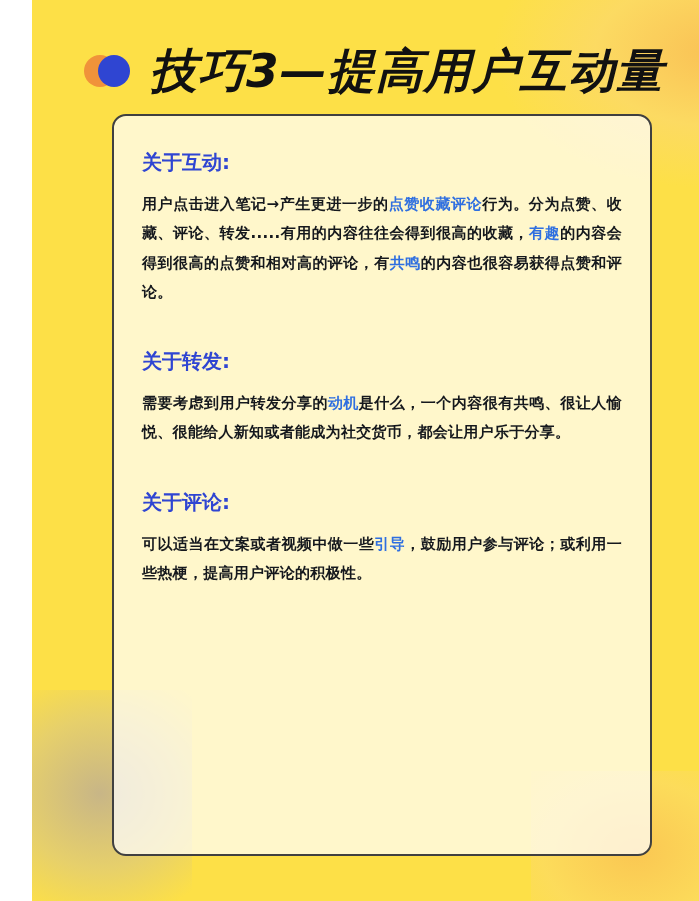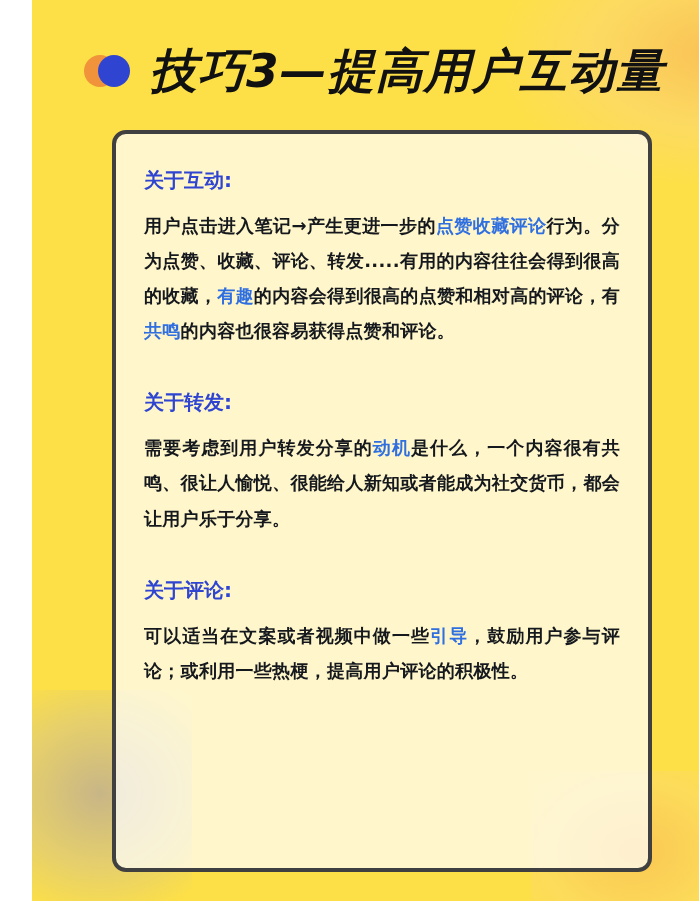--- a/index.html
+++ b/index.html
@@ -95,24 +95,24 @@
     color: #111111;
     letter-spacing: 1px;
     line-height: 1;
     white-space: nowrap;
   }
 
   
   .card {
     position: absolute;
     left: 80px;
-    top: 130px;
+    top: 114px;
     width: 540px;
     height: 742px;
-    border: 4px solid #404040;
+    border: 2px solid #404040;
     border-radius: 14px;
     background: rgba(255,255,255,0.72);
     box-sizing: border-box;
     padding: 32px 28px 35px 28px;
   }
   .section {
     margin-bottom: 40px;
   }
   .section:last-child {
     margin-bottom: 0;
@@ -120,21 +120,21 @@
   .section-title {
     font-family: "DejaVu Sans", "Liberation Sans", sans-serif;
     font-size: 20px;
     font-weight: bold;
     color: #2f45d2;
     margin-bottom: 14px;
     line-height: 1.4;
   }
   .body-text {
     font-family: "DejaVu Sans", "Liberation Sans", sans-serif;
-    font-size: 18px;
+    font-size: 15px;
     font-weight: bold;
     color: #15181d;
     line-height: 1.95;
     letter-spacing: 0.3px;
     text-align: justify;
   }
   .hl {
     color: #2f6fe0;
   }
 </style>

